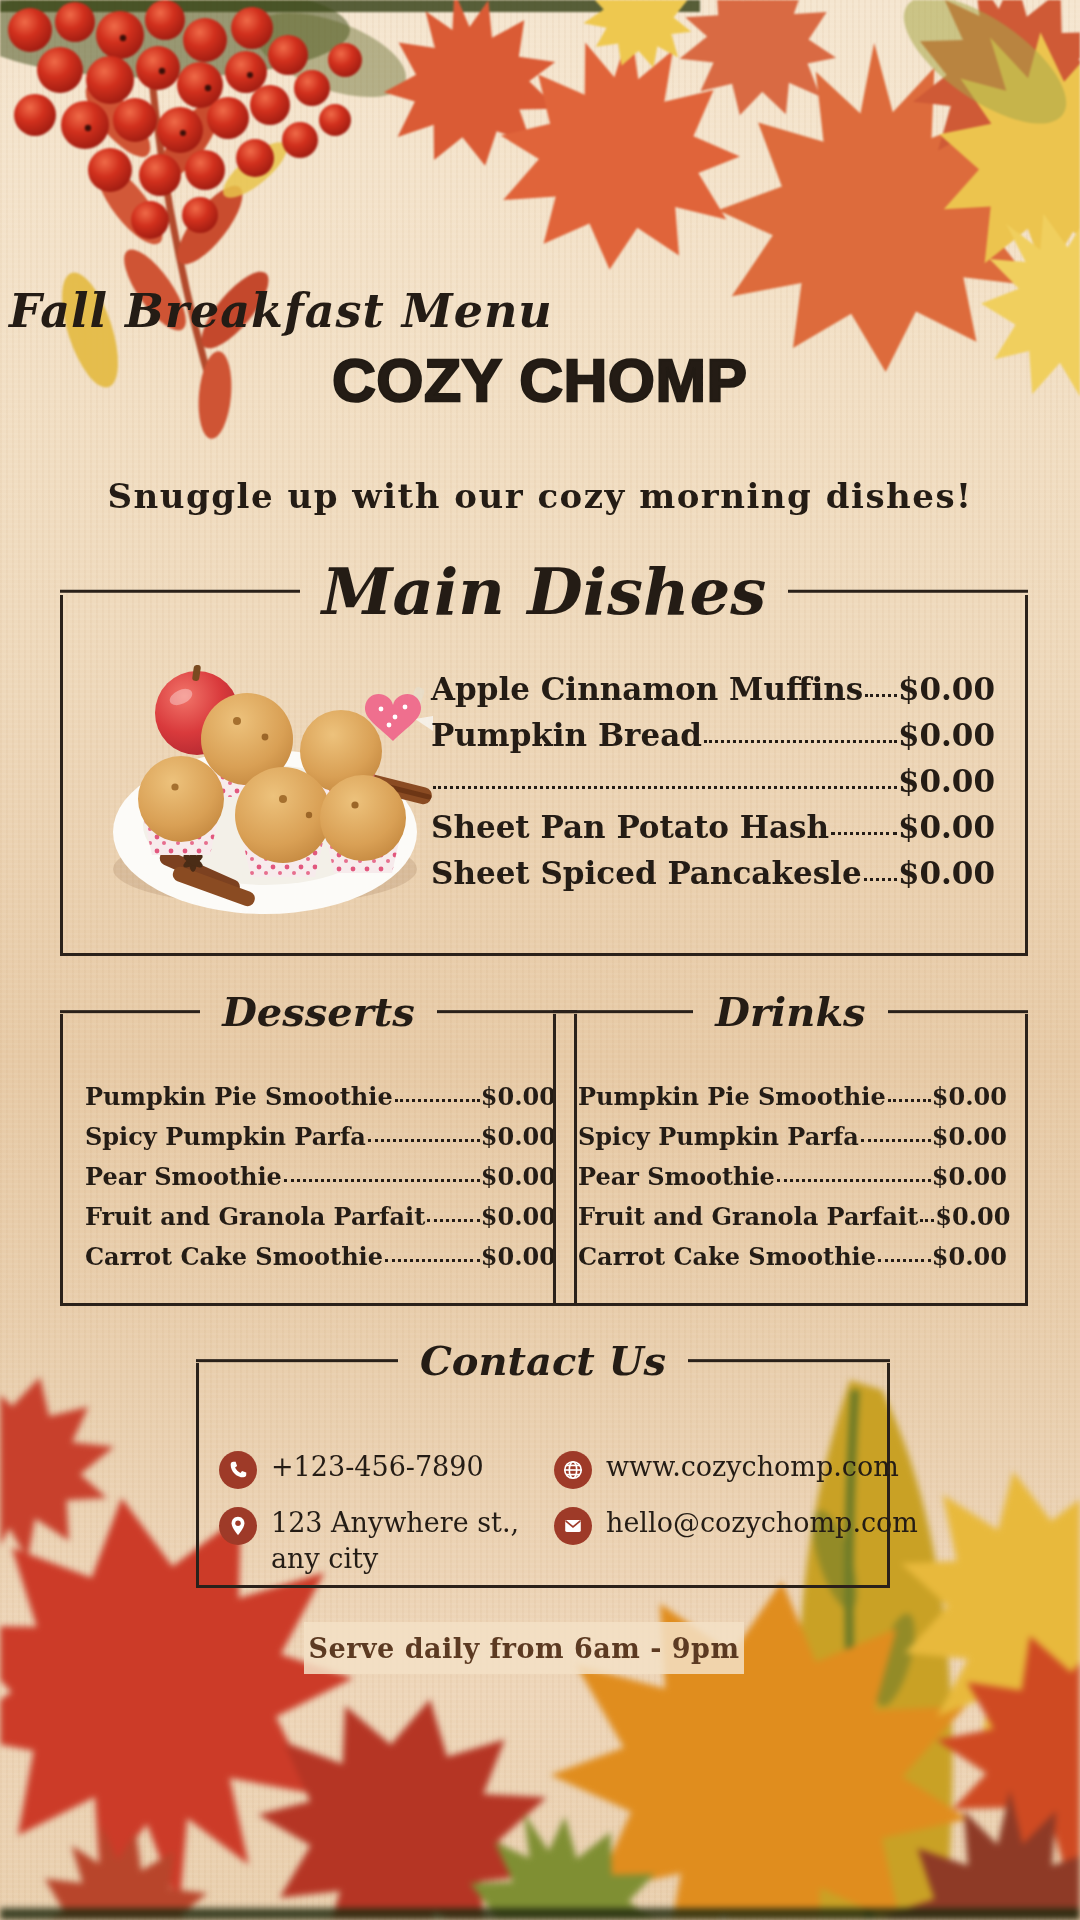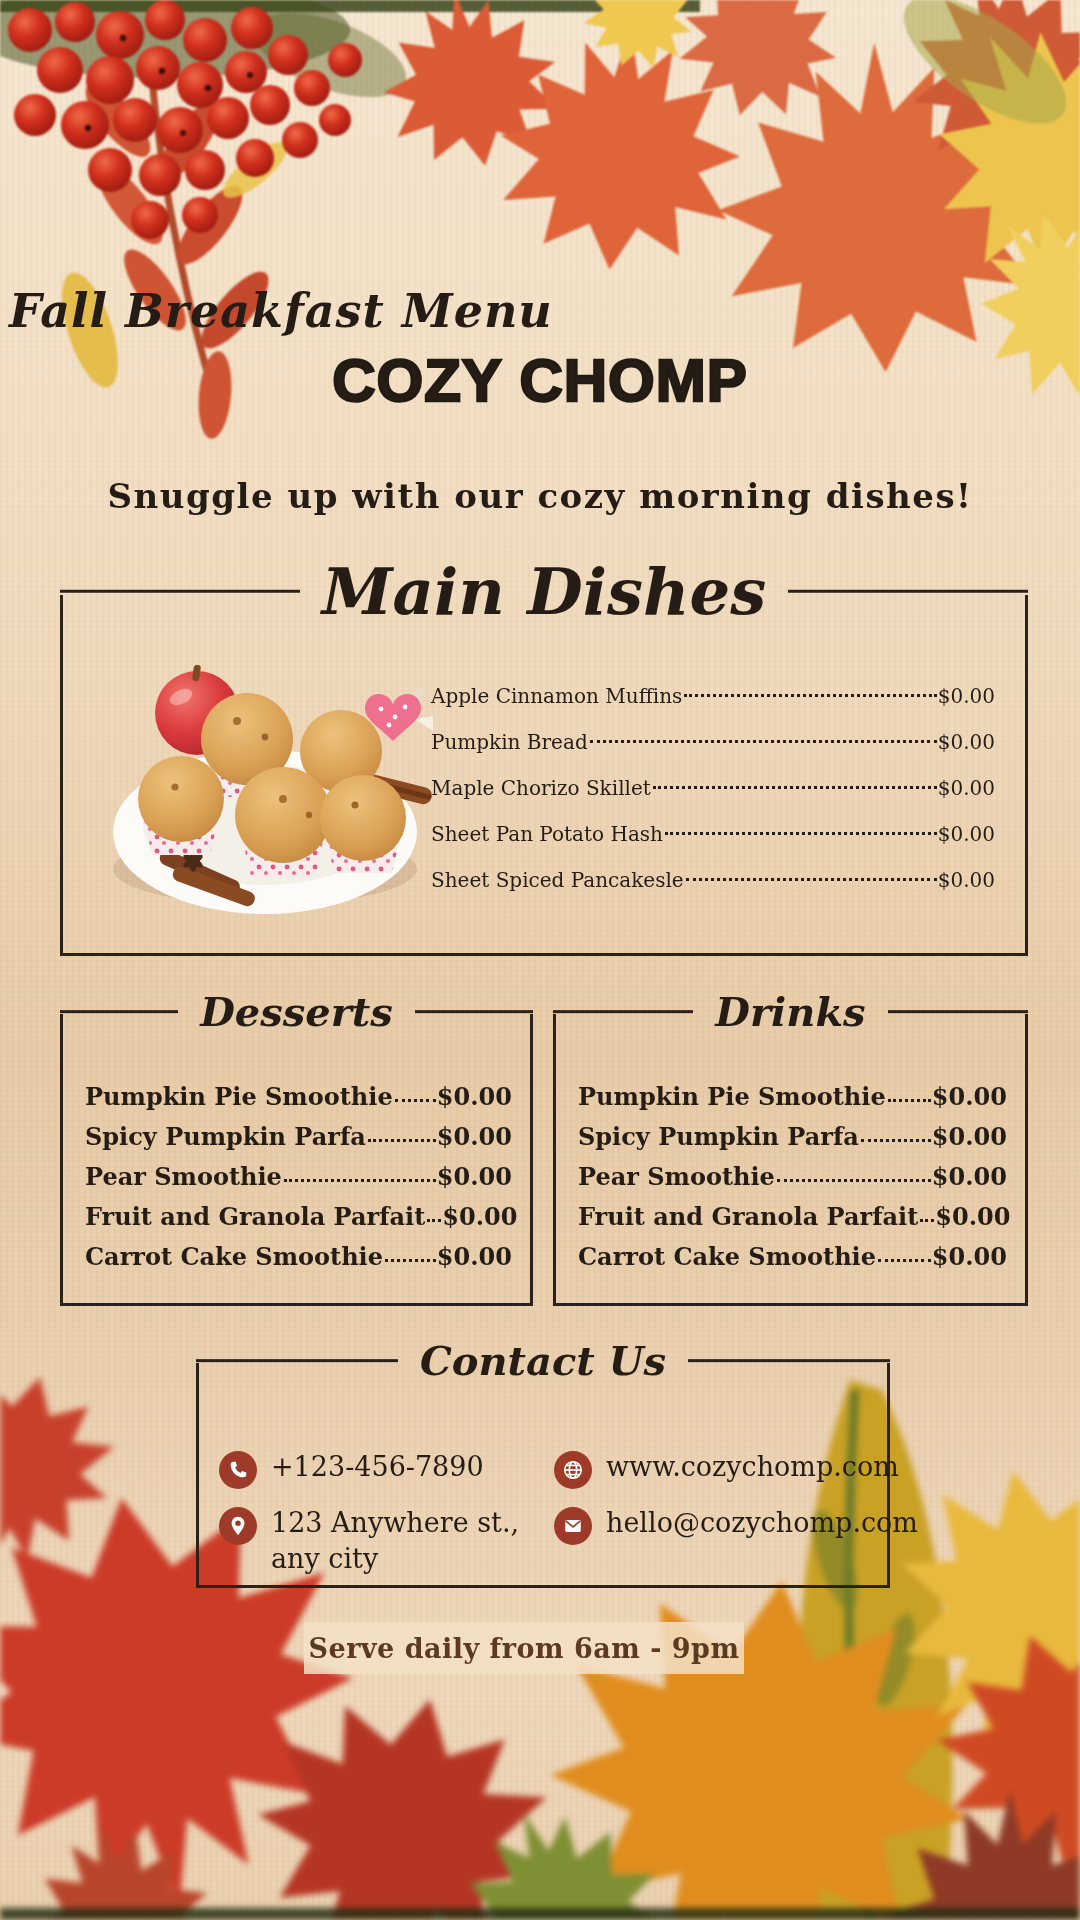--- a/index.html
+++ b/index.html
@@ -30,21 +30,21 @@
   .section-head{position:absolute;left:-3px;right:-3px;top:0;transform:translateY(-55%);
     display:flex;align-items:center;}
   .section-head::before,.section-head::after{content:"";flex:1;border-top:3px solid #2a211a;}
   .section-title{font-style:italic;font-weight:700;padding:0 22px;white-space:nowrap;}
   .big-title{font-size:64px;}
   .small-title{font-size:40px;}
 
   .menu-list{position:absolute;}
   .menu-row{display:flex;align-items:flex-end;white-space:nowrap;}
   .main-list{left:368px;right:30px;top:68px;}
-  .main-list .menu-row{height:46px;font-size:20px;font-weight:400;}
+  .main-list .menu-row{height:46px;font-size:31px;font-weight:700;}
   .main-list .dots{margin-bottom:12px;}
   .side-list{left:22px;right:18px;top:58px;}
   .side-list .menu-row{height:40px;font-size:24px;font-weight:700;align-items:flex-end;}
   .side-list .dots{margin-bottom:10px;}
   .dots{flex:1;border-bottom:3.5px dotted #241c16;margin-left:2px;margin-right:1px;min-width:14px;}
   .item-name,.item-price{line-height:1.25;}
 
   .food-art{position:absolute;left:34px;top:22px;}
 
   .contact-grid{position:absolute;left:20px;top:86px;right:10px;}
@@ -259,40 +259,39 @@
       <span class="item-price">$0.00</span>
     </div>
 
     <div class="menu-row">
       <span class="item-name">Pumpkin Bread</span>
       <span class="dots"></span>
       <span class="item-price">$0.00</span>
     </div>
 
     <div class="menu-row">
-      <span class="item-name">Maple Chorizo Skillet</span>
       <span class="dots"></span>
       <span class="item-price">$0.00</span>
     </div>
 
     <div class="menu-row">
       <span class="item-name">Sheet Pan Potato Hash</span>
       <span class="dots"></span>
       <span class="item-price">$0.00</span>
     </div>
 
     <div class="menu-row">
       <span class="item-name">Sheet Spiced Pancakesle</span>
       <span class="dots"></span>
       <span class="item-price">$0.00</span>
     </div>
   </div>
     </div>
 
-    <div class="section" style="left:60px;top:1014px;width:467px;height:289px;">
+    <div class="section" style="left:60px;top:1014px;width:467px;height:289px;padding-left:44px;">
       <div class="section-head">
         <span class="section-title small-title">Desserts</span>
       </div>
       <div class="menu-list side-list">
     <div class="menu-row">
       <span class="item-name">Pumpkin Pie Smoothie</span>
       <span class="dots"></span>
       <span class="item-price">$0.00</span>
     </div>
 

